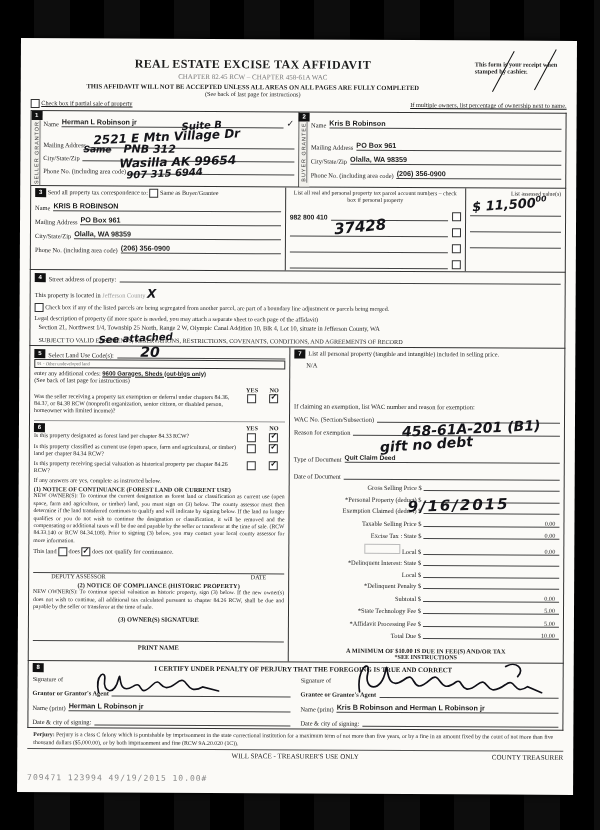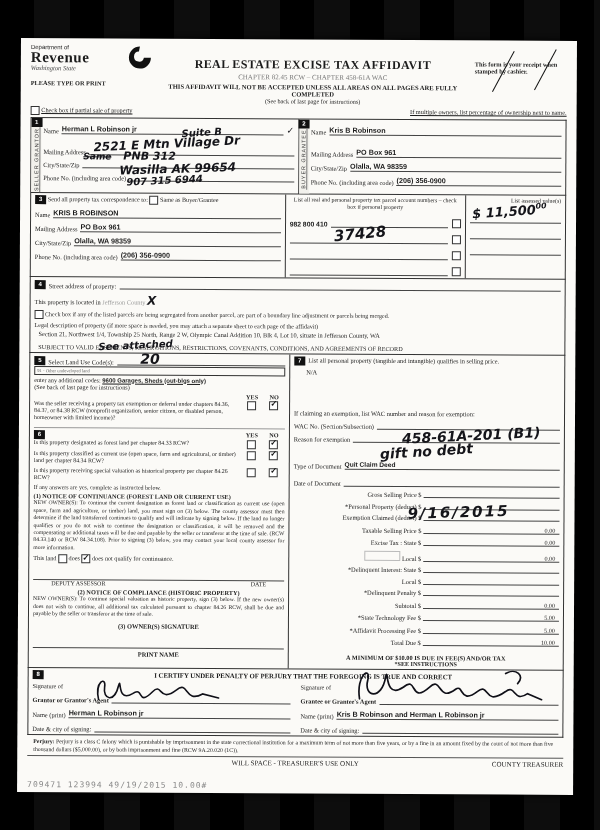--- a/index.html
+++ b/index.html
@@ -86,31 +86,20 @@
 </style>
 </head>
 <body>
 
 <div class="scanbed"></div>
 
 <div class="page">
 <div class="inner">
 
   <div class="hdr">
-    <div class="logo">
-      <div class="dep">Department of</div>
-      <div class="rev">Revenue</div>
-      <div class="ws">Washington State</div>
-      <span class="swirl">
-        <svg width="26" height="26" viewBox="0 0 26 26">
-              <path d="M13 2 A11 11 0 1 0 24 13 L17 13 A5 5 0 1 1 12 7 Z" fill="#111"></path>
-            </svg>
-      </span>
-      <div class="please" style="margin-top:8px">PLEASE TYPE OR PRINT</div>
-    </div>
     <div class="hctr">
       <div class="title">REAL ESTATE EXCISE TAX AFFIDAVIT</div>
       <div class="chap">CHAPTER 82.45 RCW  –  CHAPTER 458-61A WAC</div>
       <div class="notice">THIS AFFIDAVIT WILL NOT BE ACCEPTED UNLESS ALL AREAS ON ALL PAGES ARE FULLY COMPLETED</div>
       <div class="seeback">(See back of last page for instructions)</div>
     </div>
     <div class="hrt">
       <span>This form is your receipt when stamped by cashier.</span>
       <span class="slash" style="left:28px;top:-12px"></span>
       <span class="slash" style="left:70px;top:-14px"></span>
@@ -325,21 +314,21 @@
       <div class="b ctr" style="font-size:6.4px;margin-top:5px">(3)  OWNER(S) SIGNATURE</div>
       <div style="display:flex;margin-top:10px">
             <span class="fl"></span>
           </div>
       <div class="b ctr" style="font-size:6.4px;margin-top:2px;margin-bottom:4px">PRINT NAME</div>
     </div>
 
     <div class="midR">
       <div style="display:flex;gap:3px">
             <span class="badge">7</span>
-        <span style="font-size:6.3px">List all  personal property (tangible and intangible) qualifies in selling price.</span>
+        <span style="font-size:6.3px">List all  personal property (tangible and intangible) included in selling price.</span>
           </div>
       <div style="font-size:6.4px;margin-top:3px;padding-left:12px">N/A</div>
       <div style="height:34px"></div>
       <div style="font-size:6.4px">If claiming an exemption, list WAC number and reason for exemption:</div>
       <div class="frow">
             <span class="lbl">WAC No. (Section/Subsection)</span>
             <span class="fl"></span>
           </div>
       <div class="frow">
             <span class="lbl">Reason for exemption</span>

